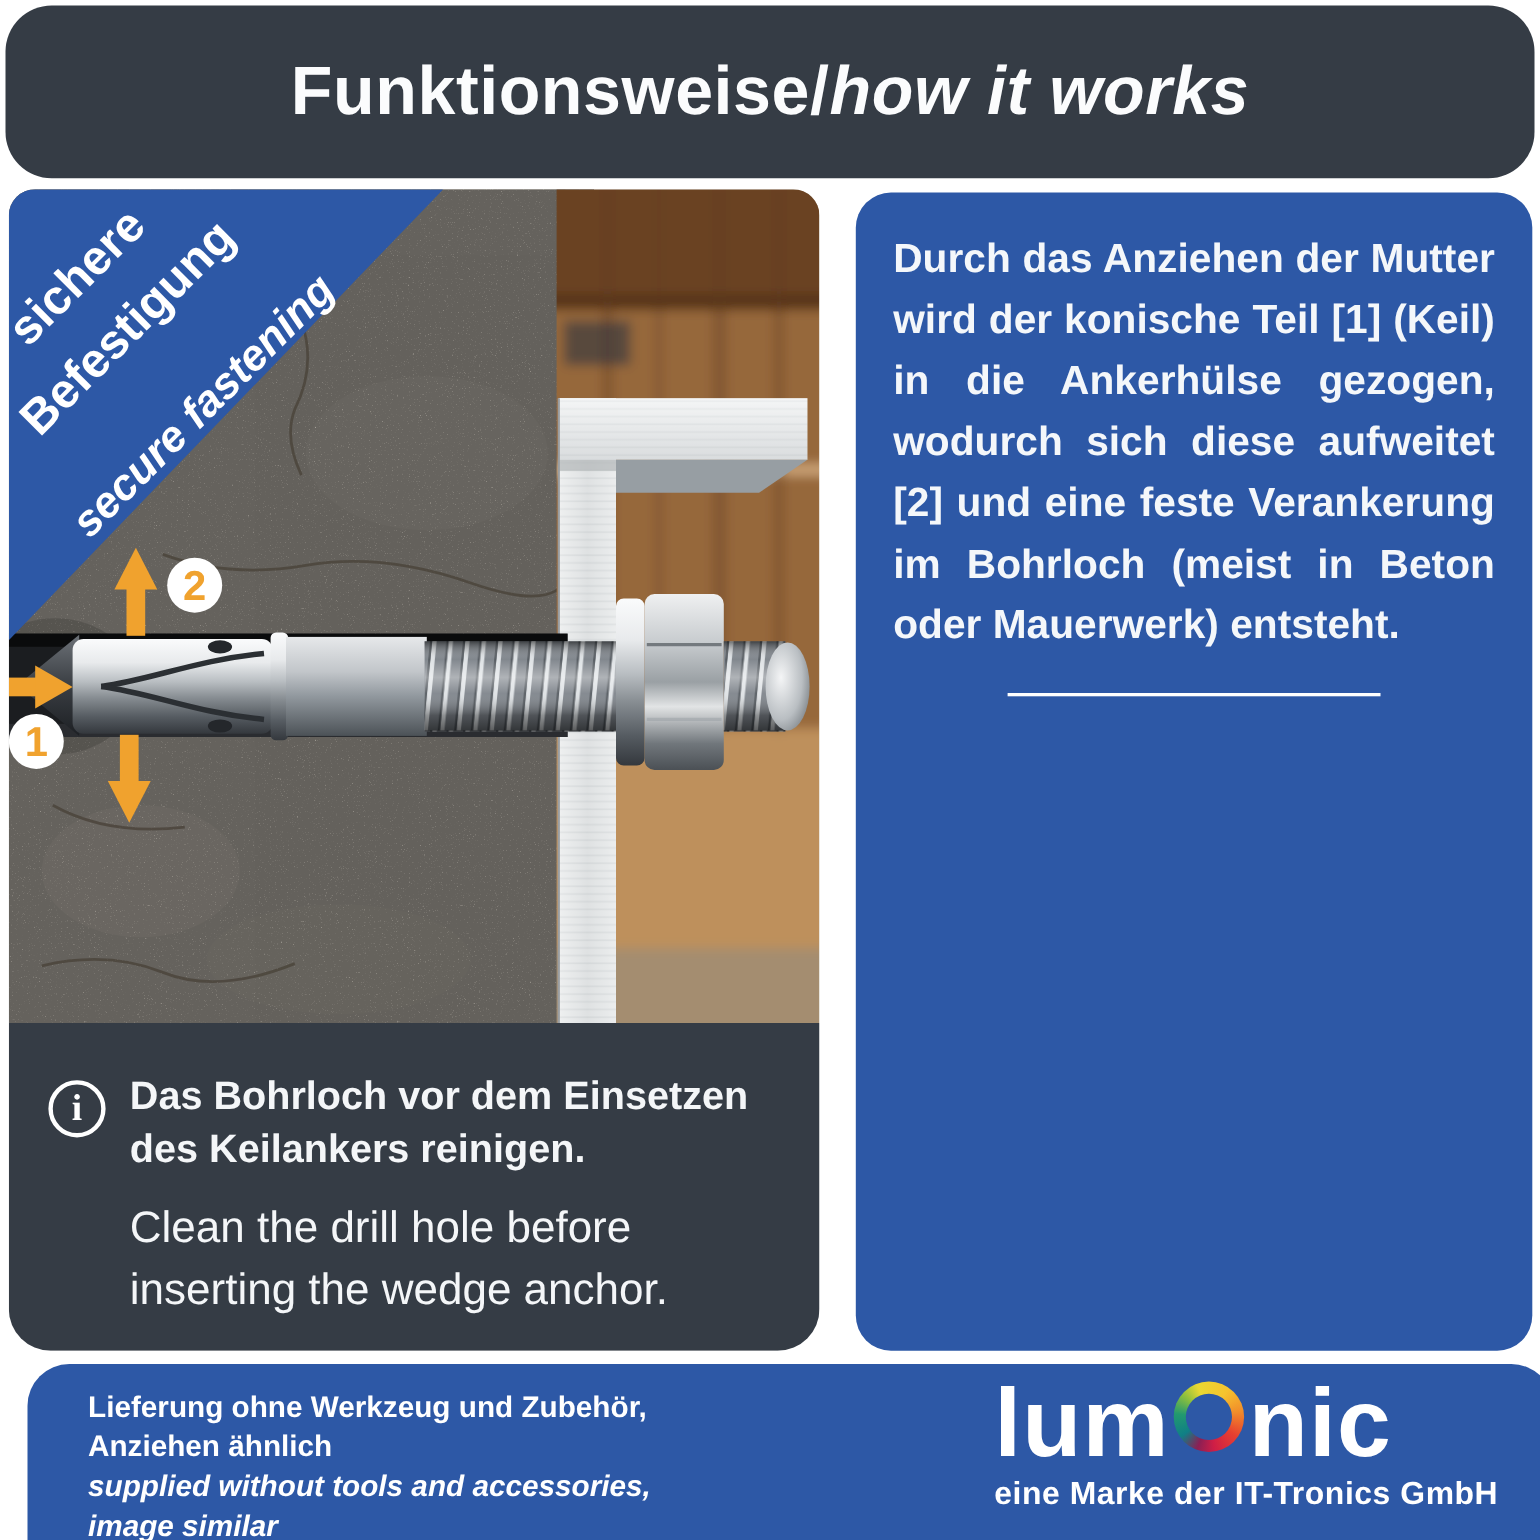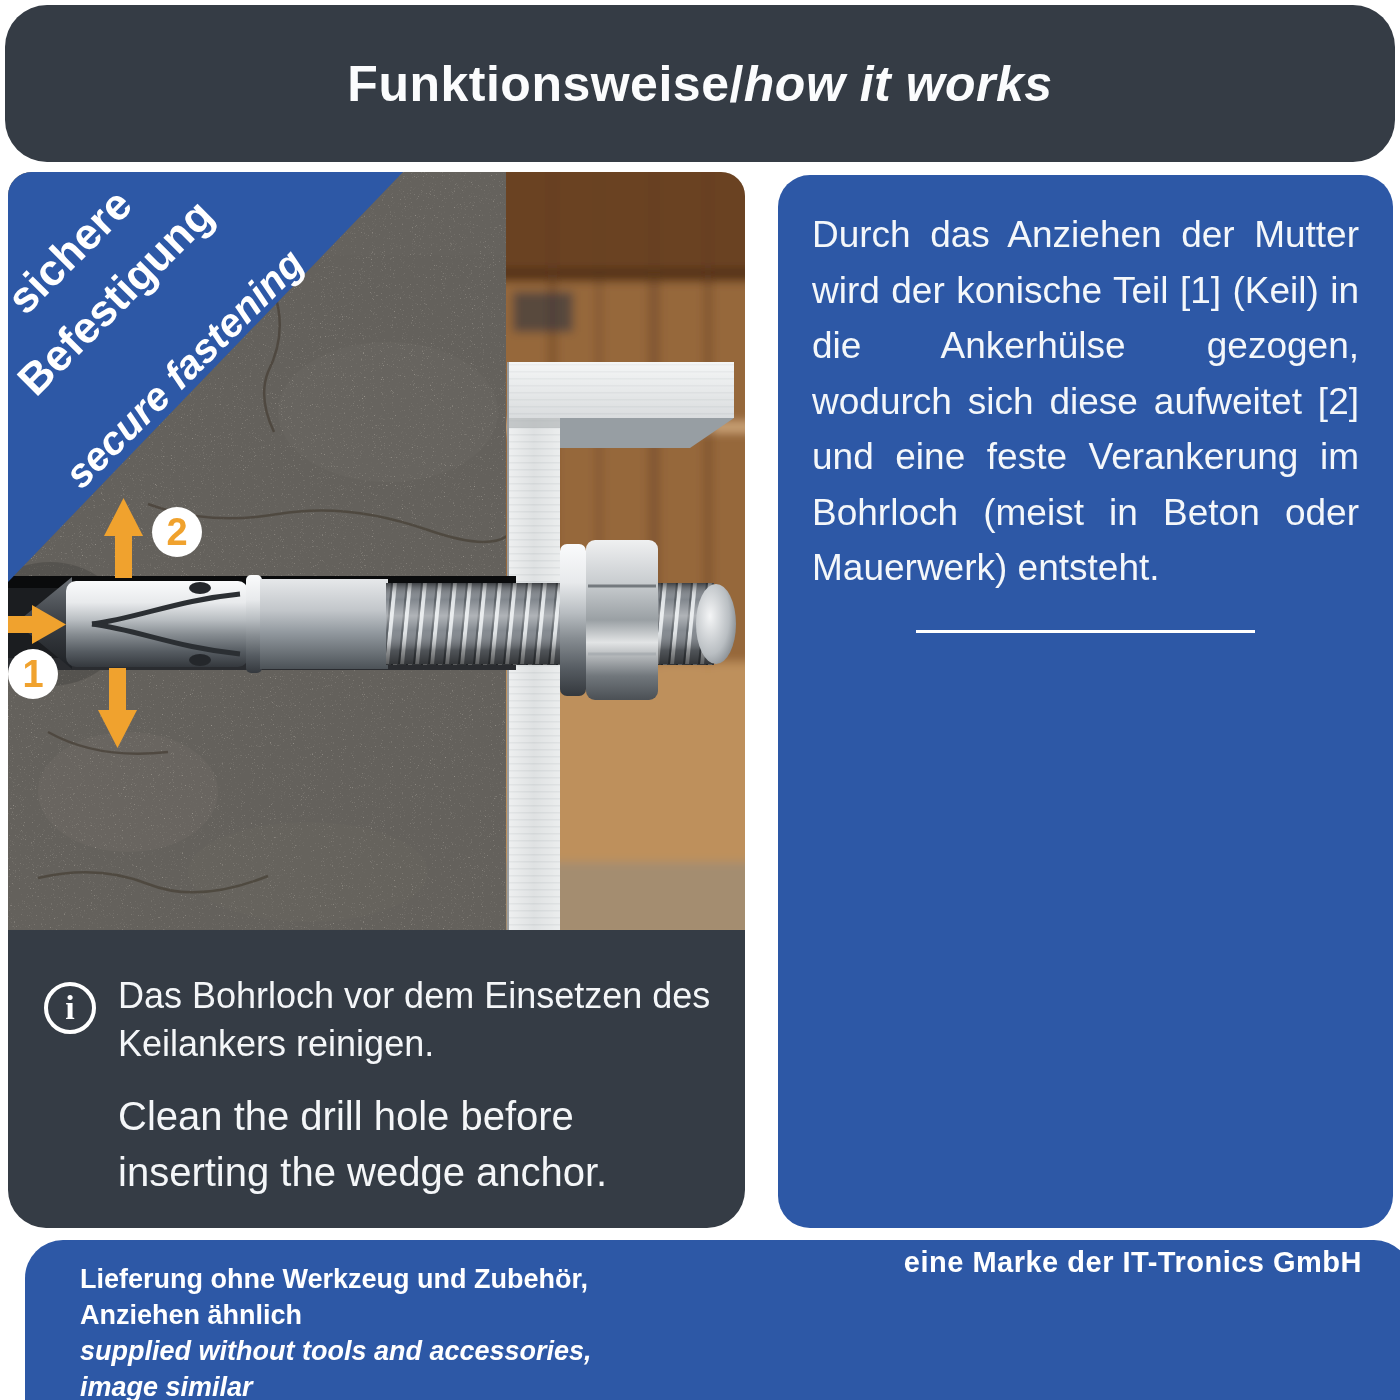--- a/index.html
+++ b/index.html
@@ -3,44 +3,44 @@
 <meta charset="utf-8">
 <style>
   html,body{margin:0;padding:0;background:#ffffff;}
   *{box-sizing:border-box;}
   body{font-family:"Liberation Sans",sans-serif;}
   #canvas{position:relative;width:1400px;height:1400px;background:#ffffff;overflow:hidden;}
 
   
   .header{position:absolute;left:5px;top:5px;width:1390px;height:157px;
     background:#353C45;border-radius:42px;display:flex;align-items:center;justify-content:center;}
-  .header .title{color:#fbfcfd;font-size:50px;font-weight:700;letter-spacing:.5px;}
+  .header .title{color:#fbfcfd;font-size:62px;font-weight:700;letter-spacing:.5px;}
   .header .title .it{font-style:italic;}
 
   
   .left-col{position:absolute;left:8px;top:172px;width:737px;height:1056px;
     border-radius:24px 24px 38px 38px;overflow:hidden;display:flex;flex-direction:column;}
   .photo{position:relative;width:737px;height:758px;flex:0 0 auto;background:#cbc5bb;}
   .photo svg{display:block;}
 
   
   .caption{flex:1 1 auto;background:#353C45;display:flex;gap:22px;
     padding:42px 22px 0 36px;color:#f4f6f8;}
   .info-badge{flex:0 0 auto;width:52px;height:52px;border:4px solid #ffffff;border-radius:50%;
     display:flex;align-items:center;justify-content:center;margin-top:10px;
     font-family:"Liberation Serif",serif;font-weight:700;font-size:34px;line-height:1;color:#ffffff;}
   .caption-texts{flex:1 1 auto;}
-  .caption-de{font-size:36px;font-weight:400;line-height:1.34;margin:0 0 20px 0;}
+  .caption-de{font-size:36px;font-weight:700;line-height:1.34;margin:0 0 20px 0;}
   .caption-en{font-size:40px;font-weight:400;line-height:1.4;margin:0;}
 
   
   .explain{position:absolute;left:778px;top:175px;width:615px;height:1053px;
     background:#2D58A6;border-radius:32px;padding:32px 34px;color:#f4f7fa;}
   .explain p{margin:0;text-align:justify;}
-  .explain .de{font-size:37px;font-weight:400;line-height:1.5;}
+  .explain .de{font-size:37px;font-weight:700;line-height:1.5;}
   .explain .divider{border:none;border-top:3px solid #ffffff;width:62%;margin:34px auto 30px auto;}
   .explain .en{font-size:37px;font-weight:700;font-style:italic;line-height:1.5;}
 
   
   .footer{position:absolute;left:25px;top:1240px;width:1387px;height:160px;
     background:#2D58A6;border-radius:38px 38px 0 0;color:#ffffff;}
   .disclaimer{position:absolute;left:55px;top:22px;font-size:27px;line-height:1.33;}
   .disclaimer .b{font-weight:700;}
   .disclaimer .i{font-weight:700;font-style:italic;}
   .brand{position:absolute;right:50px;top:6px;text-align:center;}
@@ -249,17 +249,22 @@
   </div>
 
   <div class="footer">
     <div class="disclaimer">
       <div class="b">Lieferung ohne Werkzeug und Zubehör,</div>
       <div class="b">Anziehen ähnlich</div>
       <div class="i">supplied without tools and accessories,</div>
       <div class="i">image similar</div>
     </div>
     <div class="brand">
+      <div class="brand-word">
+        <span class="txt">lum</span>
+        <span class="brand-ring"></span>
+        <span class="txt">nic</span>
+      </div>
       <div class="brand-tagline">eine Marke der IT-Tronics GmbH</div>
     </div>
   </div>
 
 </div>
 
 </body></html>

